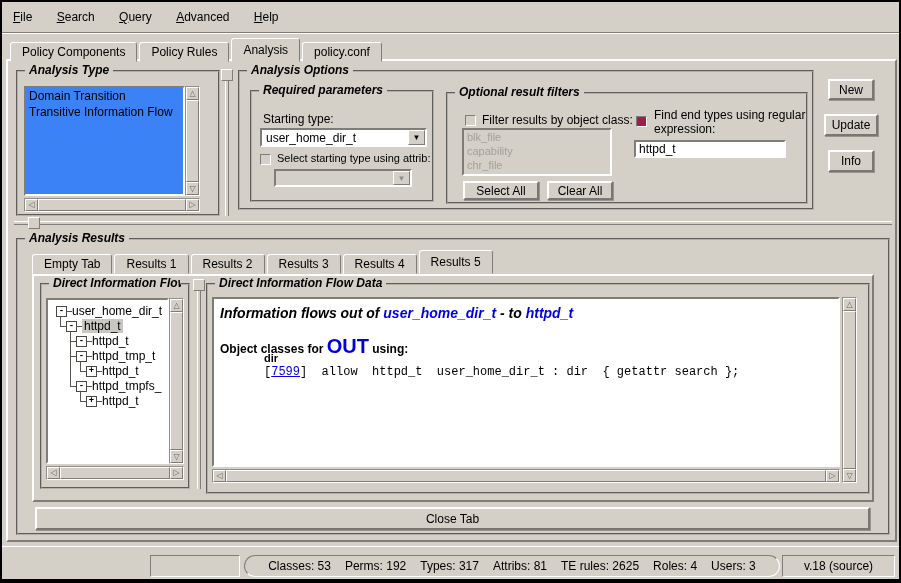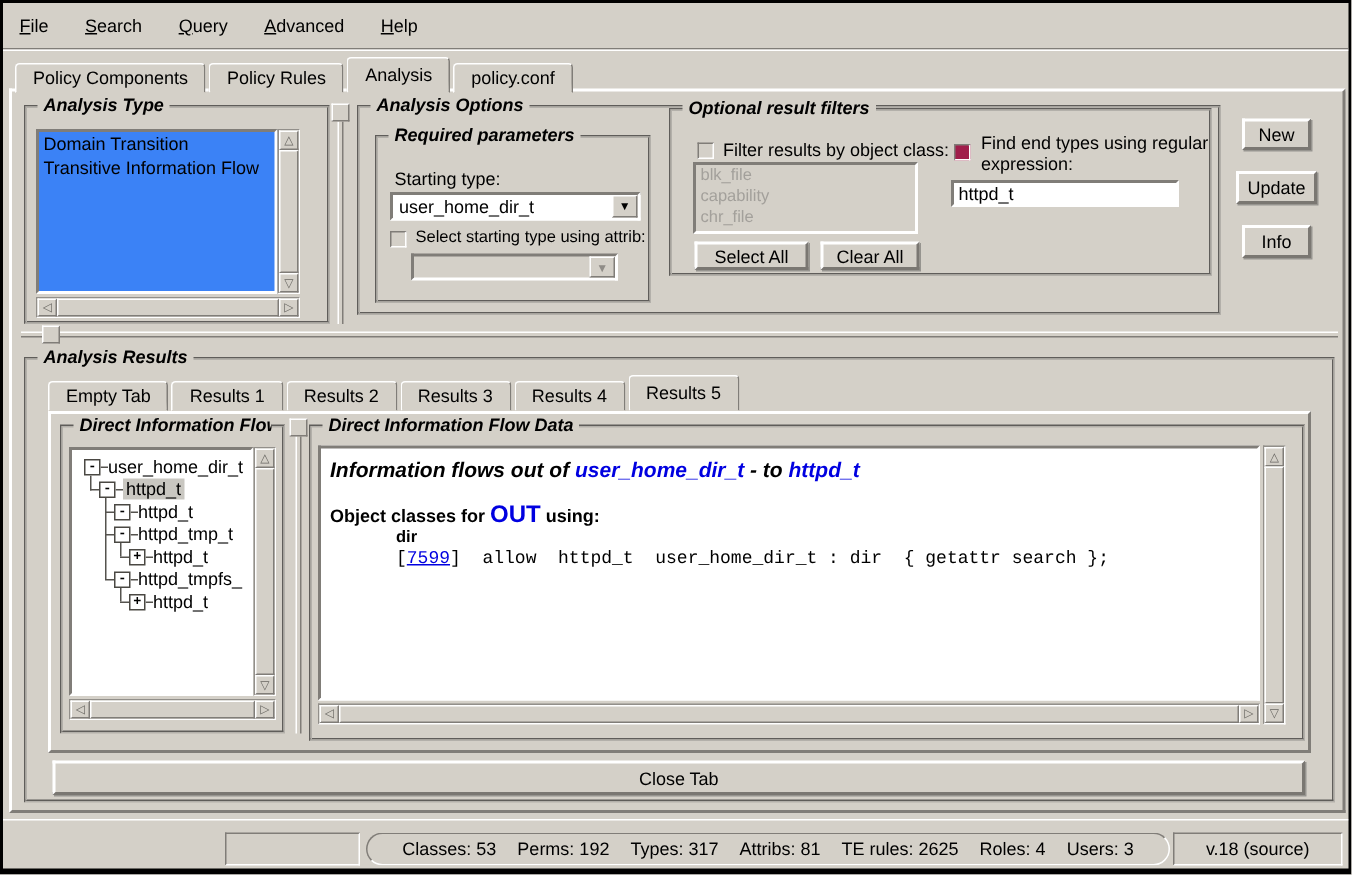--- a/index.html
+++ b/index.html
@@ -81,21 +81,21 @@
   .tlabel { position:absolute; white-space:nowrap; line-height:14px; }
   .tlabel.selected { background:#c9c7c1; padding:0 2px; }
   .tline { position:absolute; background:#55534e; }
 
   
   .textarea { position:absolute; background:#fff; overflow:hidden; }
   .res-h { position:absolute; font-weight:bold; font-size:14px; white-space:nowrap; }
   .res-h .blue { font-size:14px; }
   .blue { color:#0000e0; font-weight:bold; }
   .res-sub { position:absolute; font-weight:bold; font-size:12px; white-space:nowrap; }
-  .res-sub .out { font-size:16px; }
+  .res-sub .out { font-size:20px; }
   .res-dir { position:absolute; font-weight:bold; font-size:11px; }
   .res-rule { position:absolute; font-family:"Liberation Mono","DejaVu Sans Mono",monospace; font-size:12px; white-space:pre; }
   .rule-link { color:#0000e0; text-decoration:underline; }
 
   
   .statusbar { position:absolute; left:0; top:544px; width:897px; height:33px; border-top:1px solid #fff; }
   .status-cell { position:absolute; top:8px; height:22px; border:1px solid; border-color:#807d78 #fff #fff #807d78;
                  display:flex; align-items:center; justify-content:center; white-space:nowrap; }
   .stat { margin:0 7px; }
 </style>
@@ -154,21 +154,21 @@
           <span class="cbtn">▼</span>
         </div>
         <span class="check" style="left:8px; top:62px;"></span>
         <span class="abs" style="left:25px; top:60px; font-size:11px;">Select starting type using attrib:</span>
         <div class="combo disabled sunken2" style="left:22px; top:77px; width:138px; height:18px;">
           <span class="cval"></span>
           <span class="cbtn">▼</span>
         </div>
       </div>
 
-      <div class="lframe" style="left:206px; top:0; width:362px; height:112px;">
+      <div class="lframe" style="left:206px; top:20px; width:362px; height:112px;">
         <span class="lf-title">Optional result filters</span>
         <span class="check" style="left:17px; top:21px;"></span>
         <span class="abs" style="left:34px; top:19px;">Filter results by object class:</span>
         <div class="listbox disabled sunken2" style="left:14px; top:34px; width:150px; height:48px; font-size:11px;">
           <div class="lb-item">blk_file</div>
           <div class="lb-item">capability</div>
           <div class="lb-item">chr_file</div>
         </div>
         <div class="btn" style="left:15px; top:87px; width:76px; height:19px;">Select All</div>
         <div class="btn" style="left:99px; top:87px; width:66px; height:19px;">Clear All</div>

